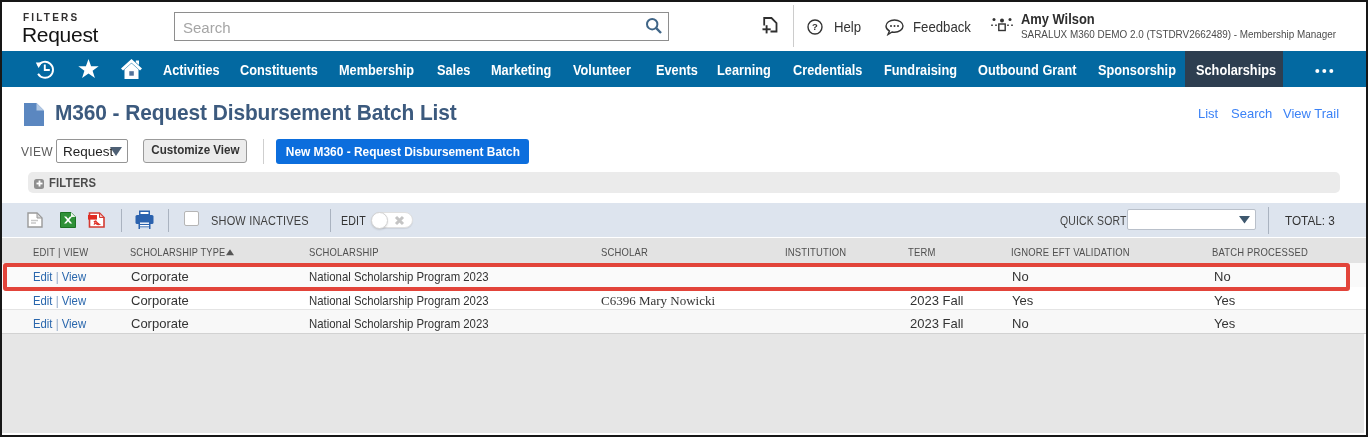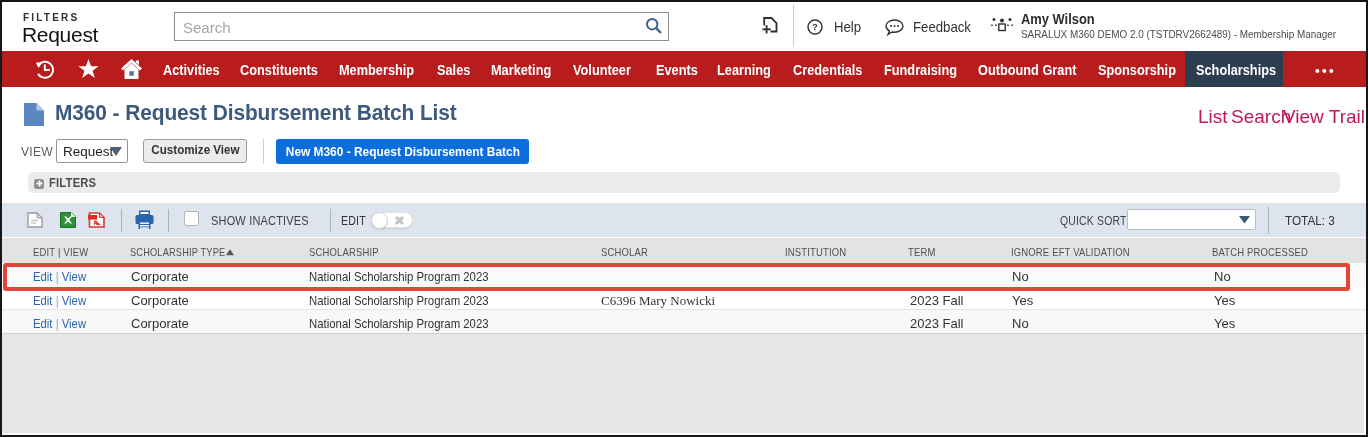--- a/index.html
+++ b/index.html
@@ -11,27 +11,27 @@
 #oracle { left:23px; top:12px; font-size:10px; font-weight:bold; letter-spacing:2.2px; color:#312f2f; }
 #netsuite { left:22px; top:22.5px; font-size:21px; color:#131313; letter-spacing:-0.3px; }
 #searchbox { left:174px; top:12px; width:495px; height:29px; border:1px solid #8e8e8e; background:#fff; }
 #searchph { left:183px; top:19px; font-size:15px; color:#a5a5a5; }
 #topdiv1 { left:793px; top:5px; width:1px; height:42px; background:#cccccc; }
 #helptxt { left:834px; top:18px; font-size:15px; color:#333; transform:scaleX(0.88); transform-origin:0 0; }
 #feedbacktxt { left:913px; top:18px; font-size:15px; color:#333; transform:scaleX(0.88); transform-origin:0 0; }
 #amy { left:1021px; top:10px; font-size:15px; font-weight:bold; color:#2d2d2d; white-space:nowrap; transform:scaleX(0.86); transform-origin:0 0; }
 #amysub { left:1021px; top:28px; font-size:11px; color:#4c4c4c; white-space:nowrap; transform:scaleX(0.9); transform-origin:0 0; }
 
-#nav { left:0; top:51px; width:1368px; height:36px; background:#b91c1c; }
+#nav { left:0; top:51px; width:1368px; height:36px; background:#0369a1; }
 .navitem { position:absolute; top:10px; font-size:15px; font-weight:bold; color:#fff; white-space:nowrap; transform:scaleX(0.85); transform-origin:0 50%; }
 #schtab { left:1185px; top:0px; width:98px; height:36px; background:#2d3e50; }
 
 
 #title { left:55px; top:100px; font-size:22px; font-weight:bold; color:#3c5a7e; letter-spacing:-0.1px; white-space:nowrap; transform:scaleX(0.95); transform-origin:0 0; }
-.toplink { top:106px; font-size:19px; color:#be185d; }
+.toplink { top:106px; font-size:13px; color:#3b82f6; }
 
 #viewlbl { left:21px; top:145px; font-size:12px; color:#5c5c5c; letter-spacing:0.3px; }
 #viewsel { left:56px; top:139px; width:72px; height:23.5px; border:1px solid #959595; background:#fff; border-radius:2px; }
 #viewseltxt { left:63px; top:144px; font-size:13.5px; color:#222; }
 #custbtn { left:143px; top:139px; width:104px; height:23.5px; background:#ececec; border:1px solid #9b9b9b; border-radius:3px; text-align:center; font-size:12.5px; font-weight:bold; color:#333; line-height:21px; }
 #vdiv1 { left:263px; top:139px; width:1px; height:25px; background:#cfcfcf; }
 #newbtn { left:276px; top:138.5px; width:253px; height:25px; background:#0c6edd; border-radius:3px; text-align:center; font-size:12.8px; font-weight:bold; color:#fff; line-height:25px; }
 
 #filters { left:28px; top:171.5px; width:1312px; height:21.5px; background:#ebebeb; border-radius:5px; }
 #filterplus { left:34px; top:178.5px; width:10px; height:10px; background:#8f8f8f; border-radius:2.5px; }

